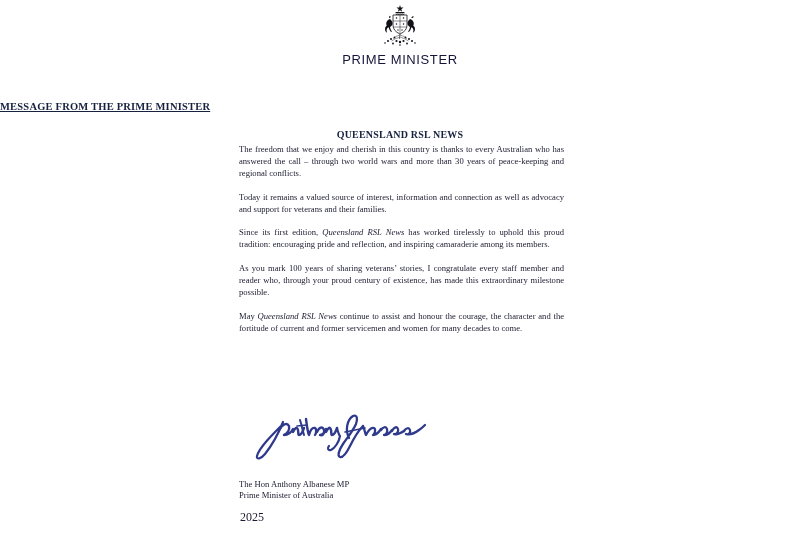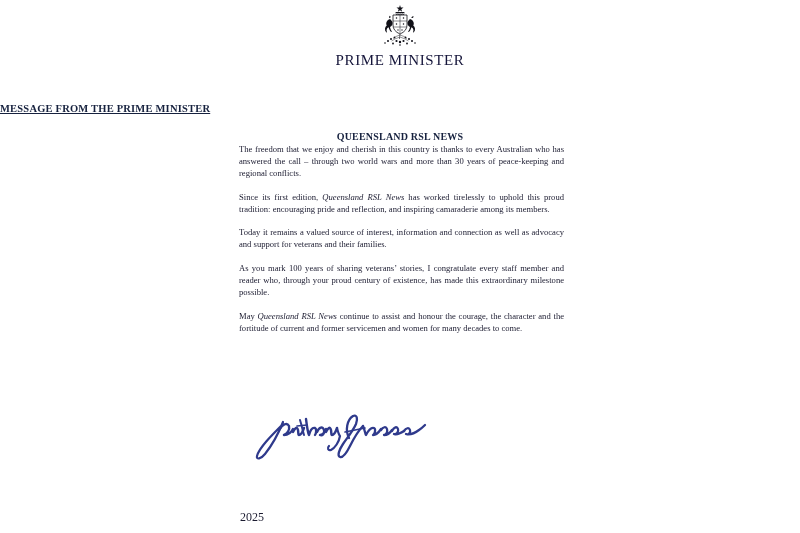--- a/index.html
+++ b/index.html
@@ -30,25 +30,25 @@
     padding-top: 4px;
   }
   .crest {
     display: block;
     margin: 0 auto;
     width: 54px;
     height: 44px;
   }
   .dept-caption {
     margin-top: 4px;
-    font-size: 15px;
+    font-size: 13px;
     letter-spacing: 0.6px;
     font-weight: 400;
     color: #15153a;
-    font-family: Liberation Serif, serif;
+    font-family: Liberation Sans, sans-serif;
   }
 
   
   .heading-main {
     text-align: left;
     font-size: 10.5px;
     font-weight: bold;
     letter-spacing: 0.2px;
     text-decoration: underline;
     color: #16213e;
@@ -165,22 +165,22 @@
       </g>
     </svg>
     <div class="dept-caption">PRIME MINISTER</div>
   </div>
 
   <div class="heading-main">MESSAGE FROM THE PRIME MINISTER</div>
   <div class="heading-sub">QUEENSLAND RSL NEWS</div>
 
   <div class="body-column">
     <p class="para">The freedom that we enjoy and cherish in this country is thanks to every Australian who has answered the call – through two world wars and more than 30 years of peace-keeping and regional conflicts.</p>
+    <p class="para">Today it remains a valued source of interest, information and connection as well as advocacy and support for veterans and their families.</p>
     <p class="para"><span>Since its first edition, </span><em class="italic">Queensland RSL News</em><span> has worked tirelessly to uphold this proud tradition: encouraging pride and reflection, and inspiring camaraderie among its members.</span></p>
-    <p class="para">Today it remains a valued source of interest, information and connection as well as advocacy and support for veterans and their families.</p>
     <p class="para">As you mark 100 years of sharing veterans’ stories, I congratulate every staff member and reader who, through your proud century of existence, has made this extraordinary milestone possible.</p>
     <p class="para"><span>May </span><em class="italic">Queensland RSL News</em><span> continue to assist and honour the courage, the character and the fortitude of current and former servicemen and women for many decades to come.</span></p>
   </div>
 
   <div class="signature-block">
     <svg class="signature-svg" viewBox="0 0 180 58" xmlns="http://www.w3.org/2000/svg">
       <g fill="none" stroke="#2f3a8c" stroke-linecap="round" stroke-linejoin="round">
 
         <path d="M30 20 C 18 32, 6 44, 4 52 C 3 56, 8 55, 12 50 C 20 40, 26 28, 30 18" stroke-width="2.2"></path>
 
@@ -197,16 +197,20 @@
         <path d="M92 28 L 112 24" stroke-width="1.6"></path>
 
         <path d="M110 22 C 112 26, 112 30, 113 31 C 115 27, 118 23, 121 24 C 123 25, 122 30, 120 31 C 123 31, 126 28, 128 25" stroke-width="2.3"></path>
         <path d="M128 26 C 130 23, 133 22, 134 25 C 135 28, 133 31, 131 31 C 134 31, 137 29, 139 26" stroke-width="2.3"></path>
         <path d="M139 27 C 141 23, 144 22, 145 25 C 146 28, 143 31, 141 30 C 144 31, 148 29, 151 27" stroke-width="2.3"></path>
         <path d="M151 27 C 153 24, 156 23, 157 26 C 158 29, 155 31, 153 30 C 157 31, 162 29, 166 26 C 169 24, 171 22, 172 21" stroke-width="2.3"></path>
       </g>
     </svg>
   </div>
 
+  <div class="signoff">
+    <span class="signoff-line">The Hon Anthony Albanese MP</span>
+    <span class="signoff-line">Prime Minister of Australia</span>
+  </div>
 
   <div class="year">2025</div>
 
 </div>
 
 </body></html>

